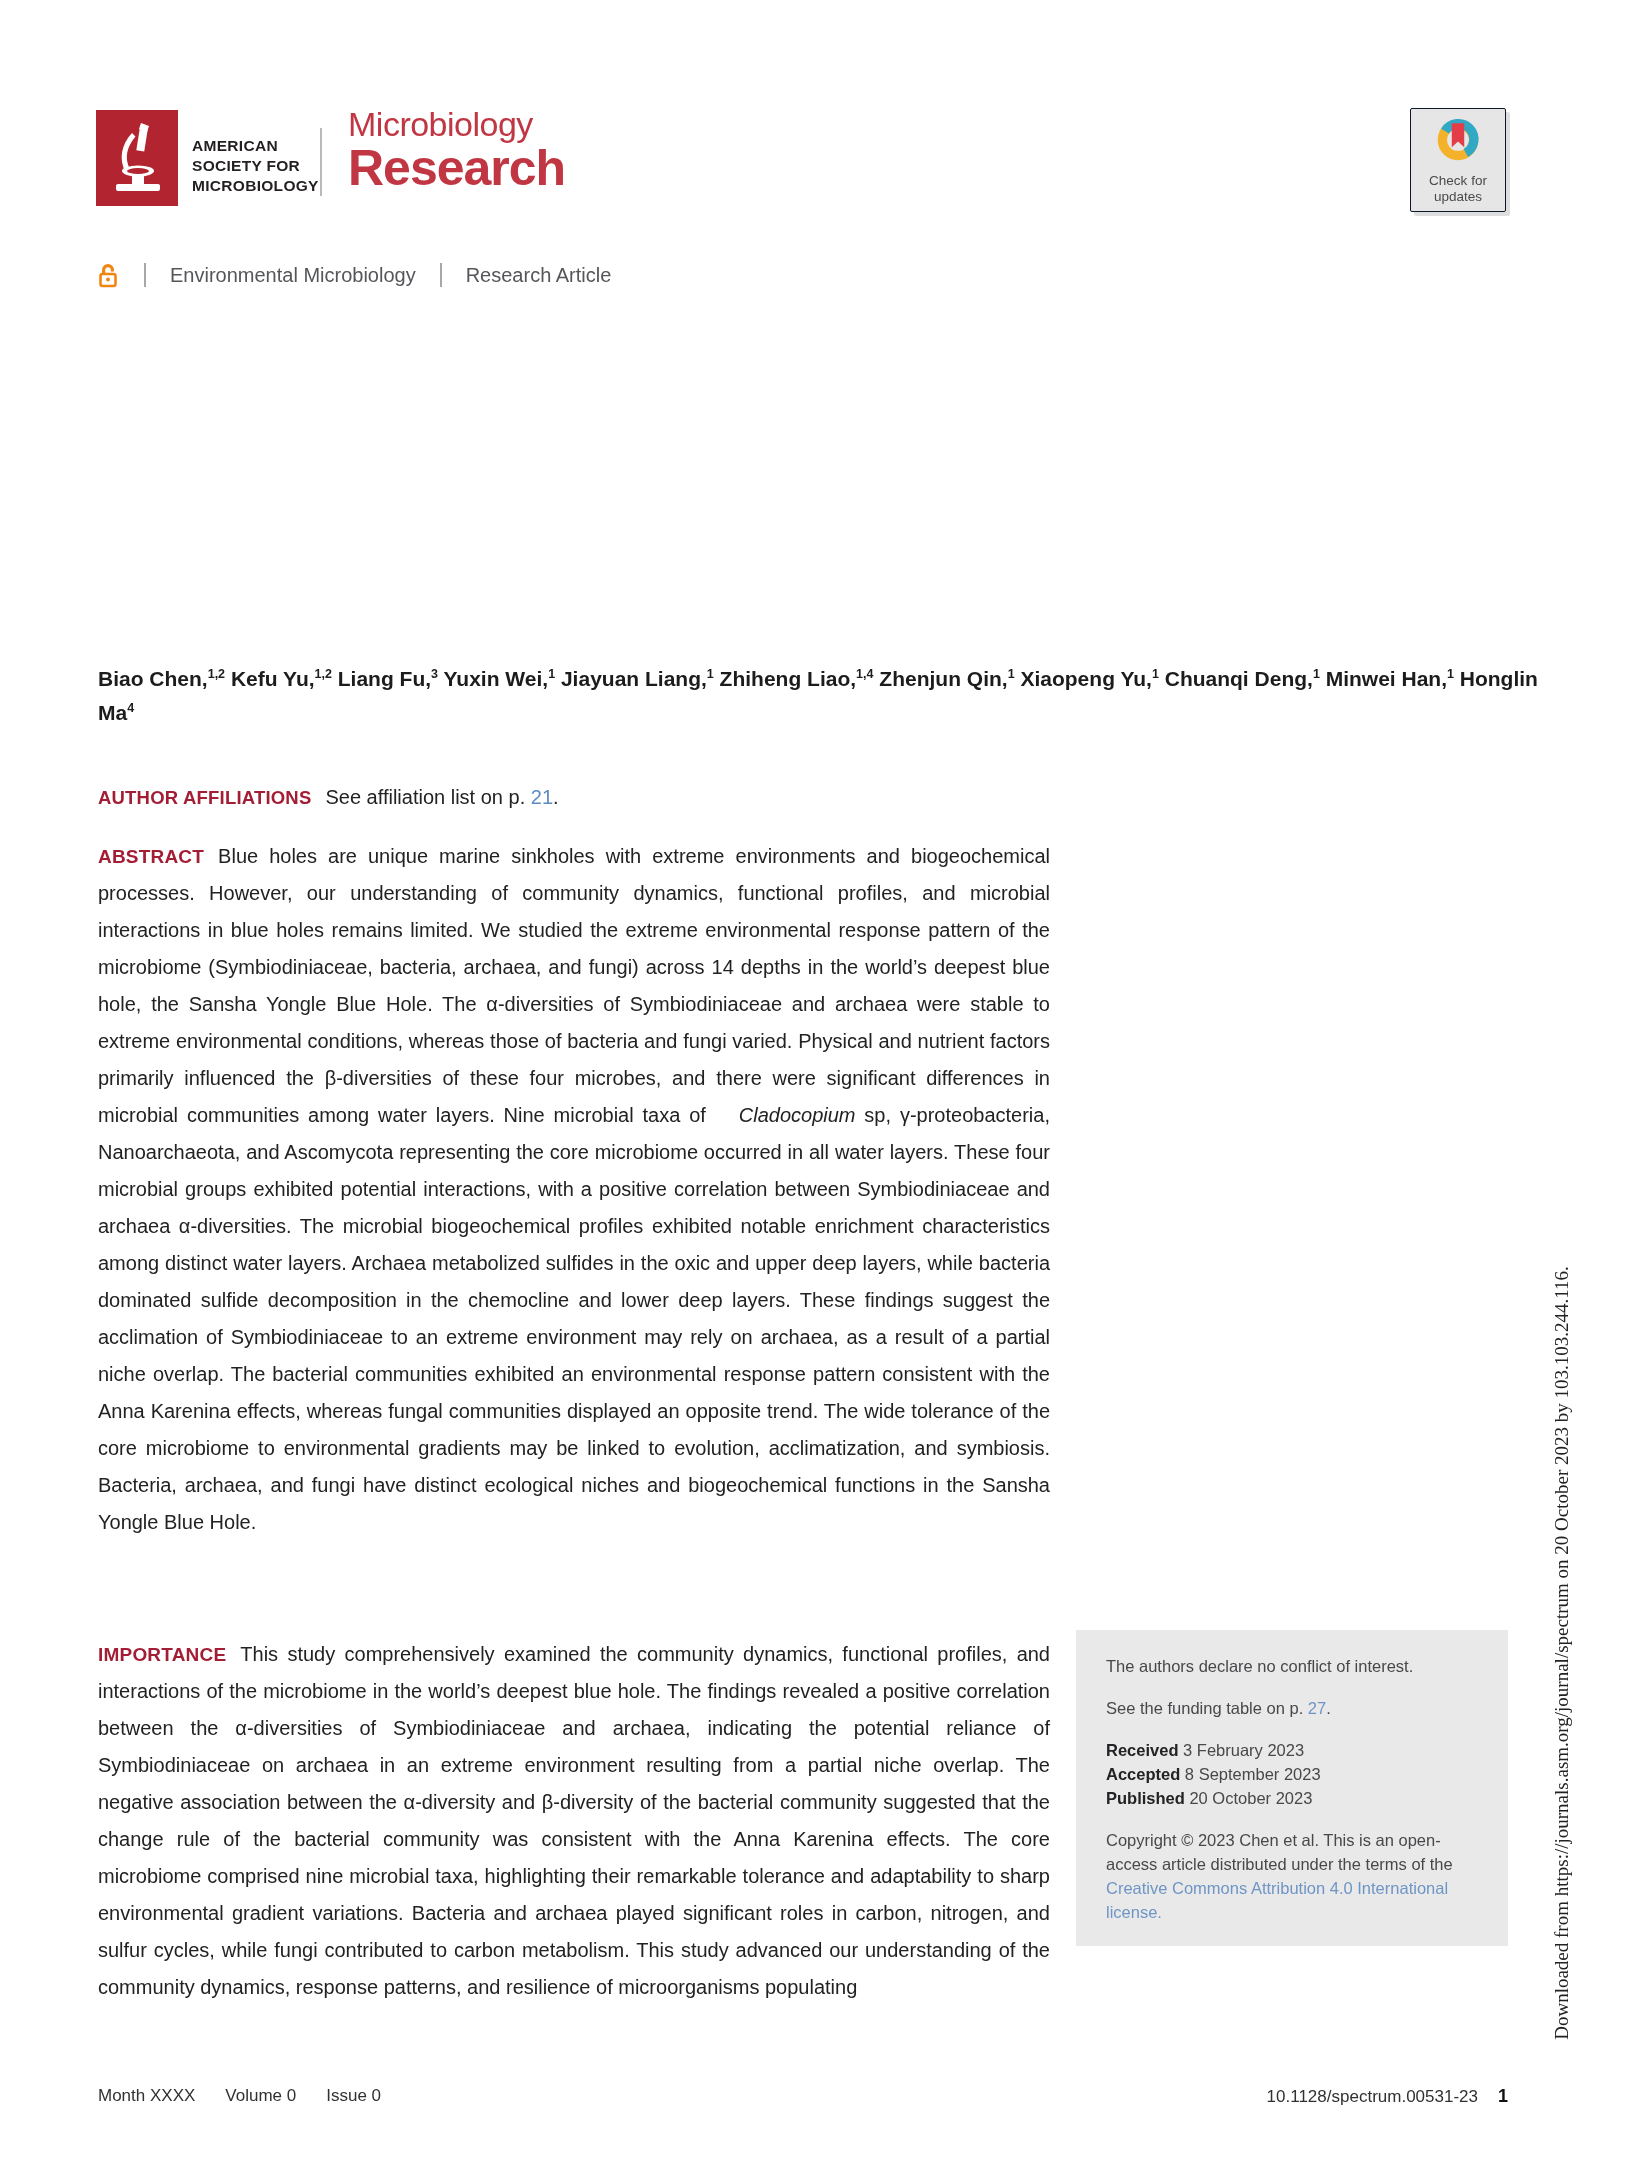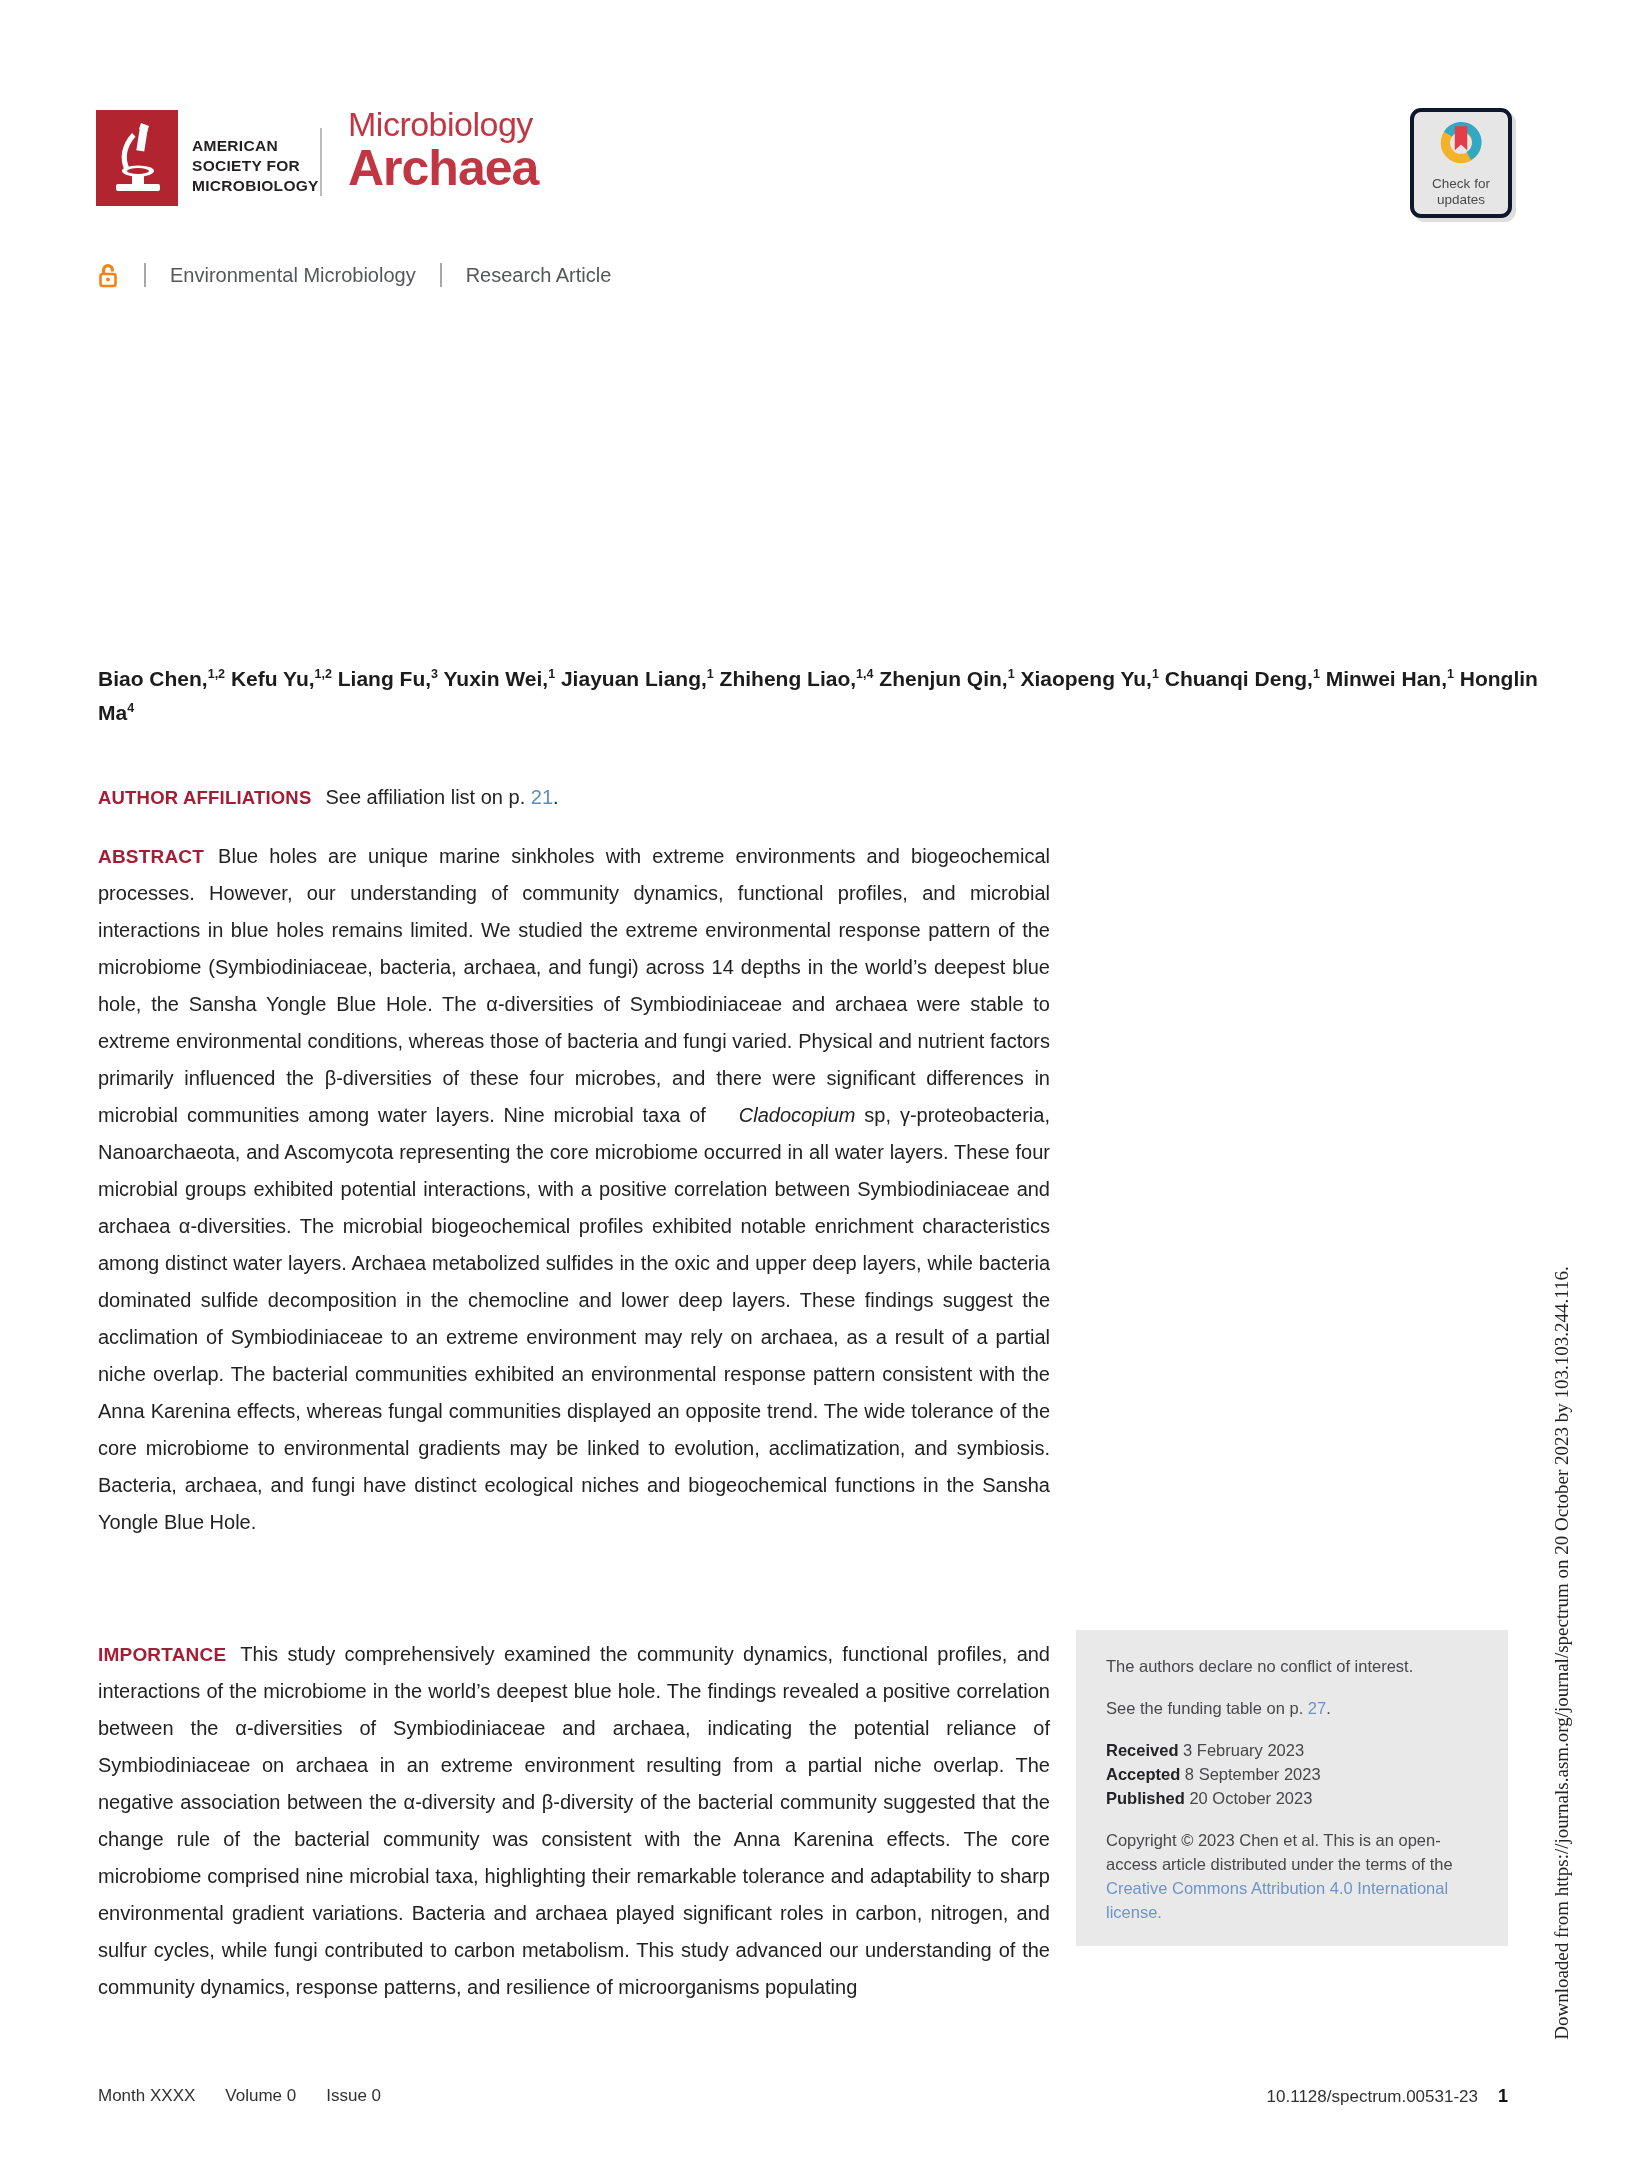--- a/index.html
+++ b/index.html
@@ -14,21 +14,21 @@
   .asm-box{position:absolute;left:96px;top:110px;width:82px;height:96px;background:#B32431;
     display:flex;align-items:center;justify-content:center;}
   .asm-text{position:absolute;left:192px;top:136px;font-size:15.5px;font-weight:700;
     line-height:20px;color:#231F20;letter-spacing:.3px;}
   .logo-sep{position:absolute;left:320px;top:128px;width:2px;height:68px;background:#B9BABC;}
   .wordmark{position:absolute;left:348px;top:106px;color:#C13643;}
   .wm1{font-size:34px;font-weight:500;letter-spacing:-0.5px;line-height:36px;}
   .wm2{font-size:50px;font-weight:800;letter-spacing:-1px;line-height:48px;margin-top:2px;}
 
   .check-badge{position:absolute;left:1410px;top:108px;width:94px;height:102px;
-    background:#E6E6E6;border:4px solid #0f172a;border-radius:11px;
+    background:#E6E6E6;border:1px solid #0f172a;border-radius:2px;
     box-shadow:4px 4px 0 rgba(0,0,0,0.13);text-align:center;cursor:pointer;}
   .check-badge svg{margin-top:7px;}
   .check-text{font-size:13.5px;line-height:16px;color:#4A4A4C;margin-top:1px;}
 
   
   .kicker{position:absolute;left:98px;top:262px;display:flex;align-items:center;
     font-size:20px;color:#55565A;gap:12px;}
   .kicker .bar{display:inline-block;width:2px;height:24px;background:#A7A8AA;margin:0 12px;}
   .kicker svg{margin-right:2px;}
 
@@ -90,21 +90,21 @@
     </svg>
   </div>
   <div class="asm-text">
     <div>AMERICAN</div>
     <div>SOCIETY FOR</div>
     <div>MICROBIOLOGY</div>
   </div>
   <div class="logo-sep"></div>
   <div class="wordmark">
     <div class="wm1">Microbiology</div>
-    <div class="wm2">Archaea</div>
+    <div class="wm2">Research</div>
   </div>
 
   <div class="check-badge">
     <svg width="54" height="52" viewBox="0 0 52 50">
       <circle cx="26" cy="23" r="15" fill="none" stroke="#F3B229" stroke-width="9"></circle>
       <path d="M13.5 14.5 A15 15 0 1 1 33.5 35.5" fill="none" stroke="#31A8C4" stroke-width="9"></path>
       <path d="M20 7 h12 v23 l-6 -5.5 l-6 5.5 z" fill="#E33E48"></path>
     </svg>
     <div class="check-text">Check for updates</div>
   </div>

